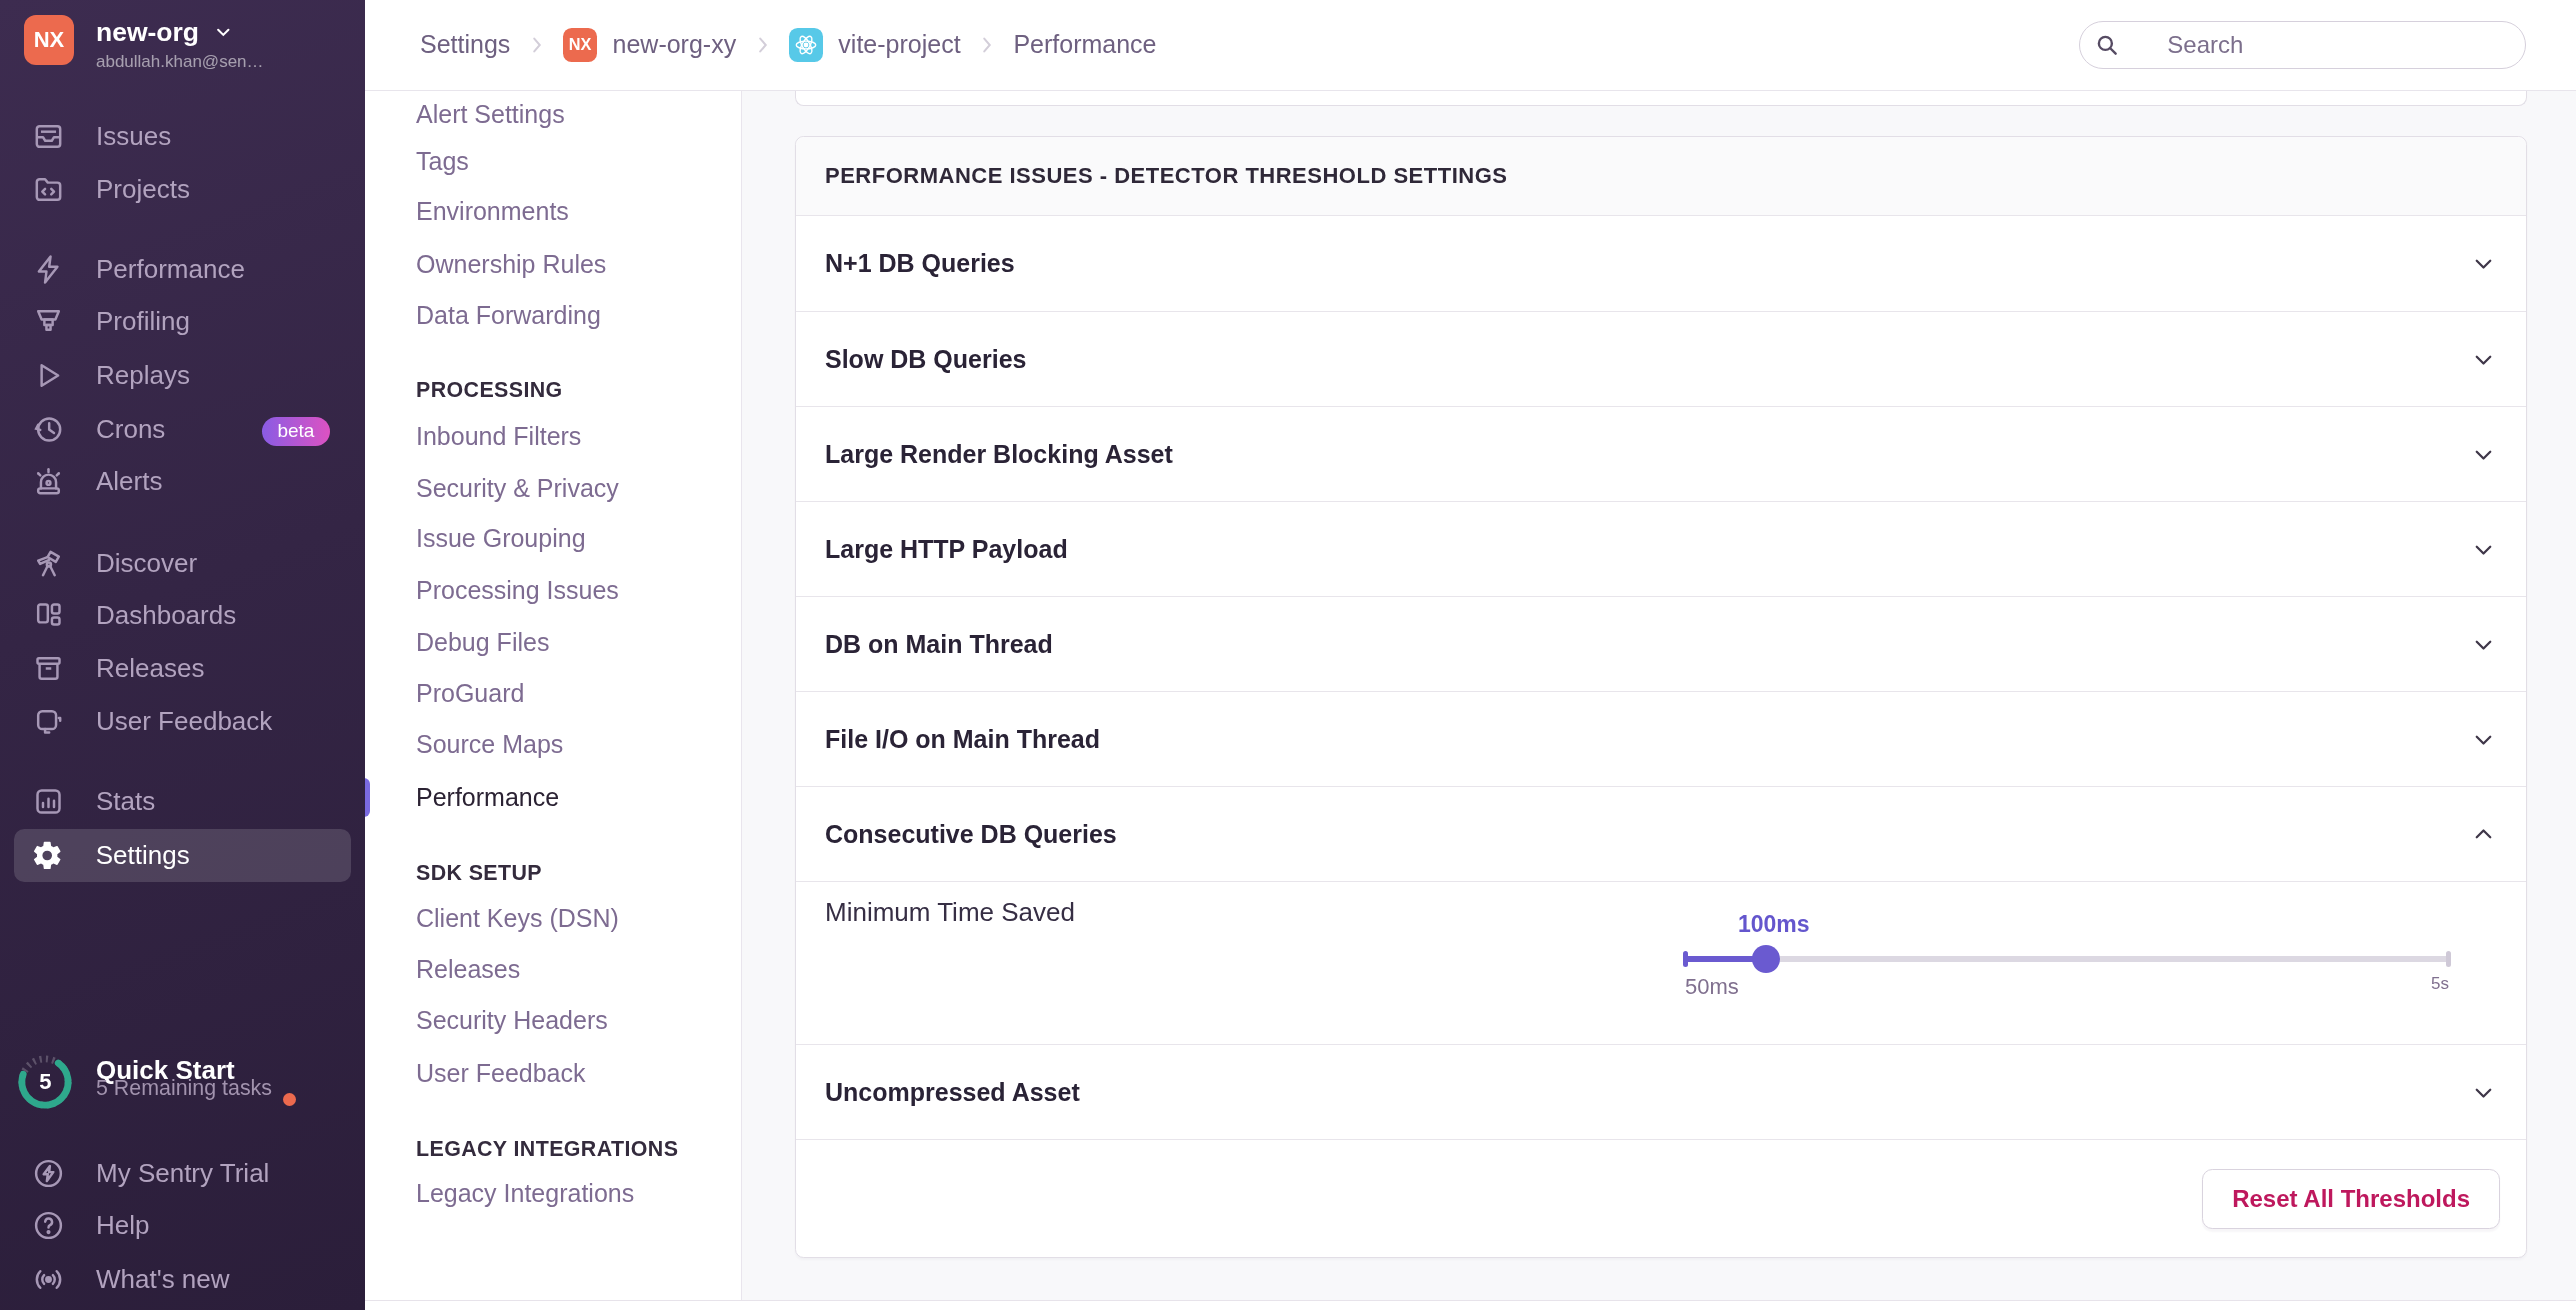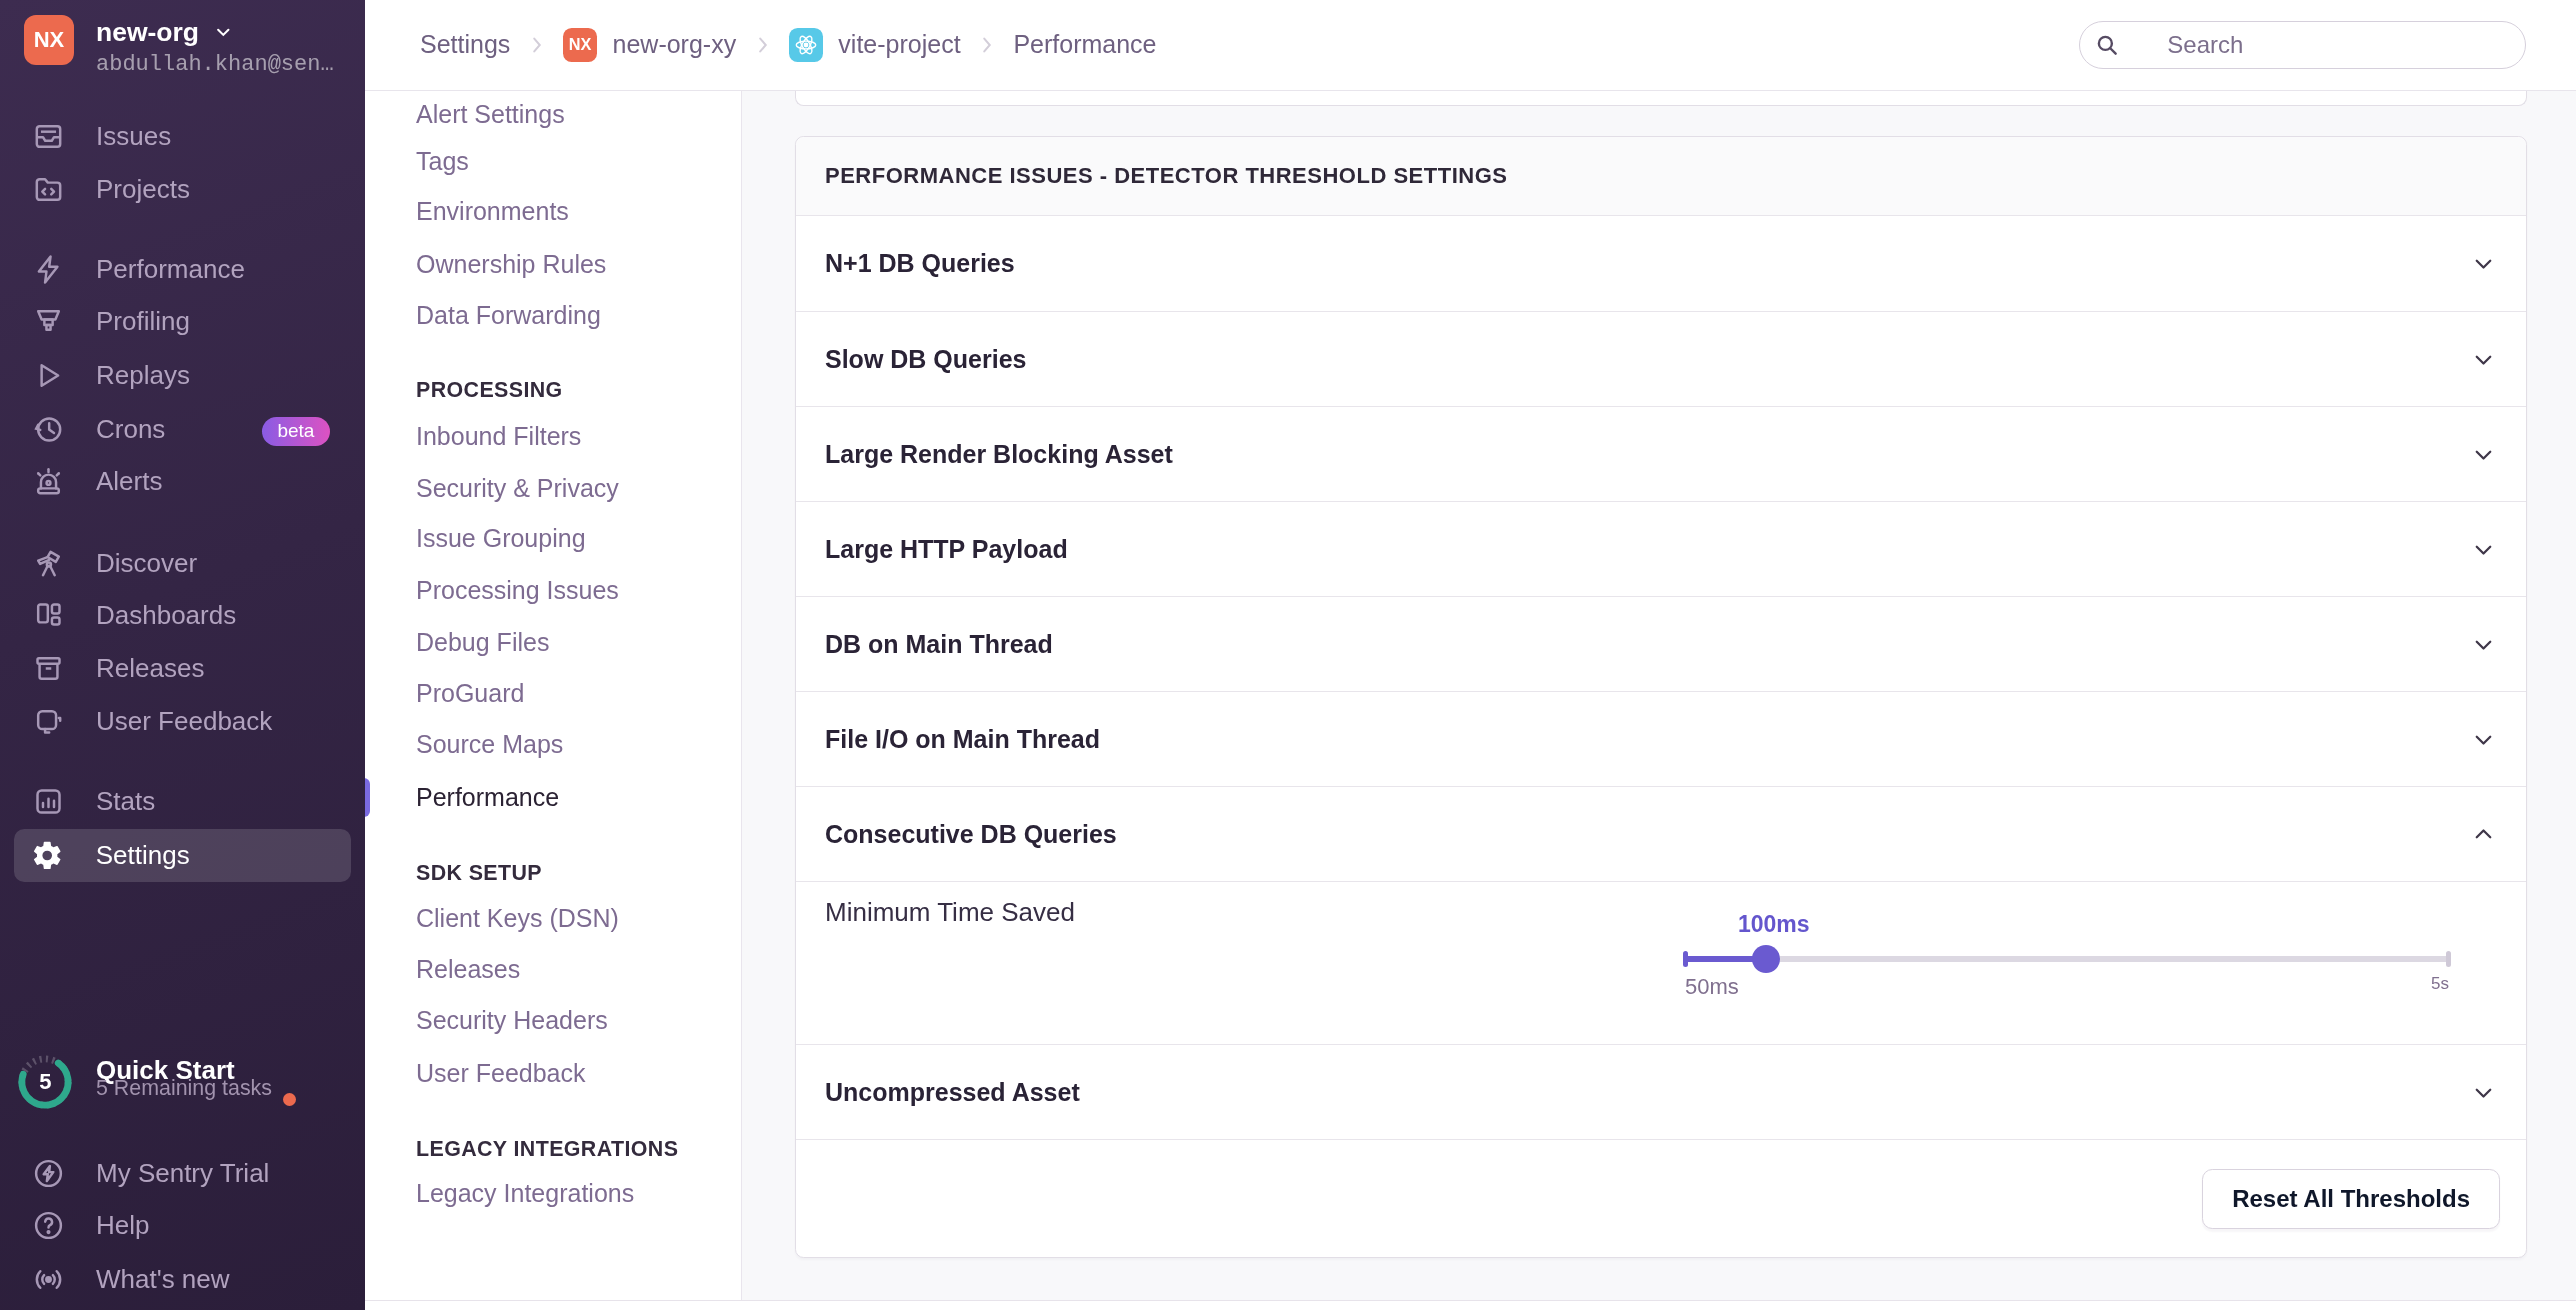--- a/index.html
+++ b/index.html
@@ -7,21 +7,21 @@
   body { font-family:"Liberation Sans", sans-serif; background:#f8f8fa; overflow:hidden; }
   #app { position:relative; width:2576px; height:1310px; }
 
   
   .sidebar { position:absolute; left:0; top:0; width:365px; height:1310px;
     background:linear-gradient(160deg,#3d2c50 0%,#342545 45%,#2b1e3a 100%); z-index:10; }
   .org { position:absolute; left:24px; top:13.7px; width:325px; }
   .org-avatar { position:absolute; left:0; top:1.7px; width:50px; height:50px; border-radius:12px;
     background:#ec6a4e; color:#fff; font-weight:bold; font-size:22px; display:flex; align-items:center; justify-content:center; }
   .org-name { position:absolute; left:72px; top:3.4px; font-size:26.5px; font-weight:bold; color:#fff; white-space:nowrap; display:flex; align-items:center; gap:14px; }
-  .org-email { position:absolute; left:72px; top:38px; font-size:22px; color:rgba(255,255,255,.55); max-width:257px; overflow:hidden; text-overflow:ellipsis; white-space:nowrap;font-family:Liberation Mono, monospace; }
+  .org-email { position:absolute; left:72px; top:38px; font-size:17px; color:rgba(255,255,255,.55); max-width:257px; overflow:hidden; text-overflow:ellipsis; white-space:nowrap; }
   .snav-item { position:absolute; left:0; width:343px; height:53px; display:flex; align-items:center; color:#b2a3bf; font-size:26px; cursor:pointer; }
   .snav-item .sicon { position:absolute; left:31px; width:34px; height:34px; display:flex; align-items:center; justify-content:center; color:#a798b6; }
   .snav-item .slabel { position:absolute; left:96px; white-space:nowrap; }
   .snav-item.active { left:13.7px; width:337px; border-radius:10.3px; background:rgba(255,255,255,.14); color:#fff; }
   .snav-item.active .sicon { left:17px; color:#fff; }
   .snav-item.active .slabel { left:82px; }
   .beta-pill { position:absolute; left:262px; top:0px; padding:3.4px 15.4px; height:29px; border-radius:14.6px;
     background:linear-gradient(90deg,#8a5ce4,#dc52c2); color:#fff; font-size:19px; display:flex; align-items:center; }
   .qs { position:absolute; left:0; top:1052px; width:365px; height:65px; cursor:pointer; }
   .qs-ring { position:absolute; left:15.4px; top:0; }
@@ -71,21 +71,21 @@
   .slider-fill { position:absolute; left:0; top:74px; height:6px; border-radius:3.4px; background:#6a5ad0; }
   .tick { position:absolute; top:69px; width:5.1px; height:16.3px; border-radius:2.6px; }
   .tick.left { left:-1.7px; background:#6a5ad0; }
   .tick.right { right:-1.7px; background:#cfc9d7; }
   .slider-thumb { position:absolute; top:63px; width:28px; height:28px; border-radius:50%; background:#6a5ad0; cursor:pointer; }
   .slider-value { position:absolute; top:29px; transform:translateX(-50%); font-size:23px; font-weight:bold; color:#6456cd; white-space:nowrap; }
   .slider-min { position:absolute; left:0; top:92px; font-size:22px; color:#80708f; }
   .slider-max { position:absolute; right:0; top:92px; font-size:17px; color:#80708f; }
   .panel-footer { flex:1; position:relative; }
   .reset-btn { position:absolute; right:26px; top:50%; transform:translateY(-50%); height:60px; padding:0 29px;
-    background:#fff; border:1.7px solid #d9d3de; border-radius:10.3px; font-size:24px; font-weight:bold; color:#0f172a;
+    background:#fff; border:1.7px solid #d9d3de; border-radius:10.3px; font-size:24px; font-weight:bold; color:#be185d;
     font-family:"Liberation Sans",sans-serif; box-shadow:0 2.6px 1.7px rgba(45,0,85,.04); cursor:pointer; }
   .bottom-strip { position:absolute; left:365px; top:1300px; width:2211px; height:10.3px; background:#fff; border-top:1.7px solid #e7e3ea; z-index:6; }
   svg { display:block; }
 </style>
 </head>
 <body>
 
 <div id="app">
 
   <div class="sidebar">

